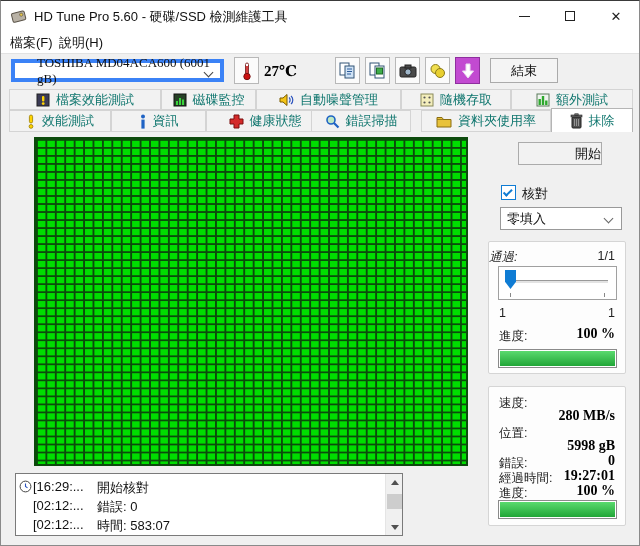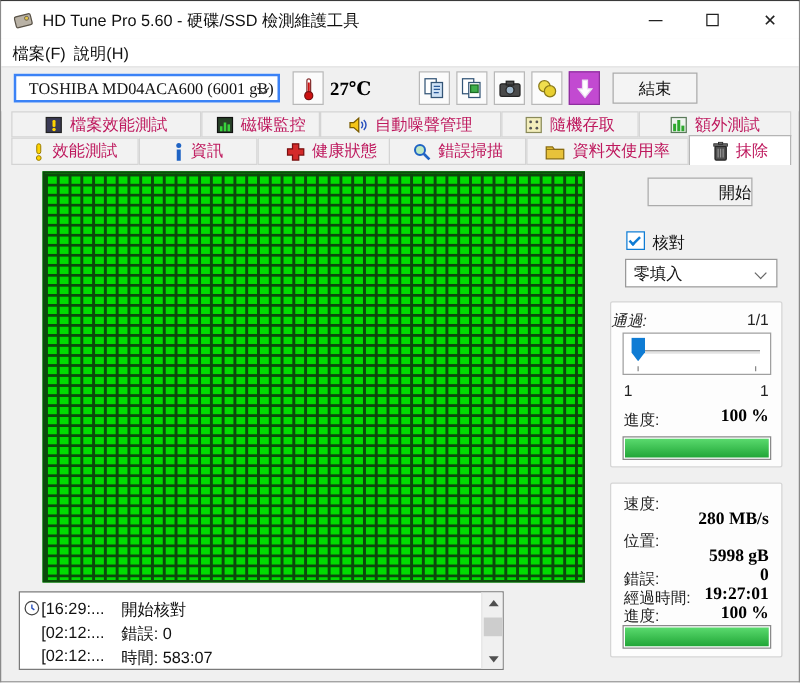--- a/index.html
+++ b/index.html
@@ -17,33 +17,33 @@
   .max-glyph { width:10px; height:10px; border:1px solid #222; display:block; }
   .close-glyph { font-size:13px; line-height:1; }
 
   
   .menubar { position:absolute; left:0; top:30px; width:100%; height:22px; background:#ffffff; font-size:13px; }
   .menu-item { position:absolute; top:3px; color:#111; cursor:default; }
   .menu-file { left:9px; } .menu-help { left:58px; }
 
   
   .toolbar { position:absolute; left:0; top:52px; width:100%; height:36px; background:#f0f0f0; border-top:1px solid #e2e2e2; }
-  .drive-select { position:absolute; left:10px; top:5px; width:213px; height:23px; background:#fff; border:2px solid #3b82f6; font-family:"Liberation Serif","DejaVu Serif",serif; font-size:13px; color:#111; display:flex; align-items:center; padding-left:10px; }
+  .drive-select { position:absolute; left:10px; top:5px; width:213px; height:23px; background:#fff; border:4px solid #3b82f6; font-family:"Liberation Serif","DejaVu Serif",serif; font-size:13px; color:#111; display:flex; align-items:center; padding-left:22px; }
   .chev { width:7px; height:7px; border-right:1.5px solid #444; border-bottom:1.5px solid #444; transform:rotate(45deg); position:absolute; }
   .drive-select .chev { right:8px; top:6px; }
   .tool-btn { position:absolute; top:3px; width:25px; height:27px; background:#fbfbfb; border:1px solid #b8b8b8; display:flex; align-items:center; justify-content:center; }
   .btn-thermo { left:233px; }
   .temp-label { position:absolute; left:263px; top:8px; font-family:"Liberation Serif","DejaVu Serif",serif; font-weight:bold; font-size:15px; color:#000; }
   .btn-copytext { left:334px; } .btn-copyimg { left:364px; } .btn-camera { left:394px; } .btn-coins { left:424px; }
   .btn-download { left:454px; background:var(--download-purple); border-color:#8e2f9e; }
   .exit-btn { position:absolute; left:489px; top:4px; width:68px; height:25px; background:#f4f4f4; border:1px solid #aaaaaa; font-size:13px; color:#111; display:flex; align-items:center; justify-content:center; }
 
   
   .tabstrip { position:absolute; left:0; top:88px; width:100%; height:43px; }
-  .tab { position:absolute; background:#f2f2f2; border:1px solid #d4d4d4; display:flex; align-items:center; justify-content:center; gap:6px; font-size:13px; color:#be185d; }
+  .tab { position:absolute; background:#f2f2f2; border:1px solid #d4d4d4; display:flex; align-items:center; justify-content:center; gap:6px; font-size:13px; color:#0f766e; }
   .tab .ticon { flex:0 0 auto; display:flex; }
   .row1 { top:0; height:21px; } .row2 { top:21px; height:22px; }
   .tab.active { background:#ffffff; border-color:#b5b5b5; border-bottom:none; top:19px; height:24px; z-index:2; }
 
   
   .block-map { position:absolute; left:33px; top:136px; width:434px; height:329px;
     background-color:var(--block-green);
     background-image:
       linear-gradient(to right, var(--block-grid) 2px, transparent 2px),
       linear-gradient(to bottom, var(--block-grid) 2px, transparent 2px);
@@ -238,21 +238,21 @@
       <span>資訊</span>
     </div>
     <div class="tab row2" style="left:205px;width:118px;">
       <span class="ticon">
           <svg width="15" height="15" viewBox="0 0 15 15">
             <path d="M5 1h5v4h4v5h-4v4H5v-4H1V5h4z" fill="#d42a2a" stroke="#7a0f0f"></path>
           </svg>
         </span>
       <span>健康狀態</span>
     </div>
-    <div class="tab row2" style="left:310px;width:110px;">
+    <div class="tab row2" style="left:310px;width:100px;">
       <span class="ticon">
           <svg width="15" height="15" viewBox="0 0 15 15">
             <circle cx="6" cy="6" r="4" fill="#bfe8c4" stroke="#1f63c4" stroke-width="1.6"></circle>
             <path d="M9 9l4.5 4.5" stroke="#1f63c4" stroke-width="2.2"></path>
           </svg>
         </span>
       <span>錯誤掃描</span>
     </div>
     <div class="tab row2" style="left:420px;width:130px;">
       <span class="ticon">

